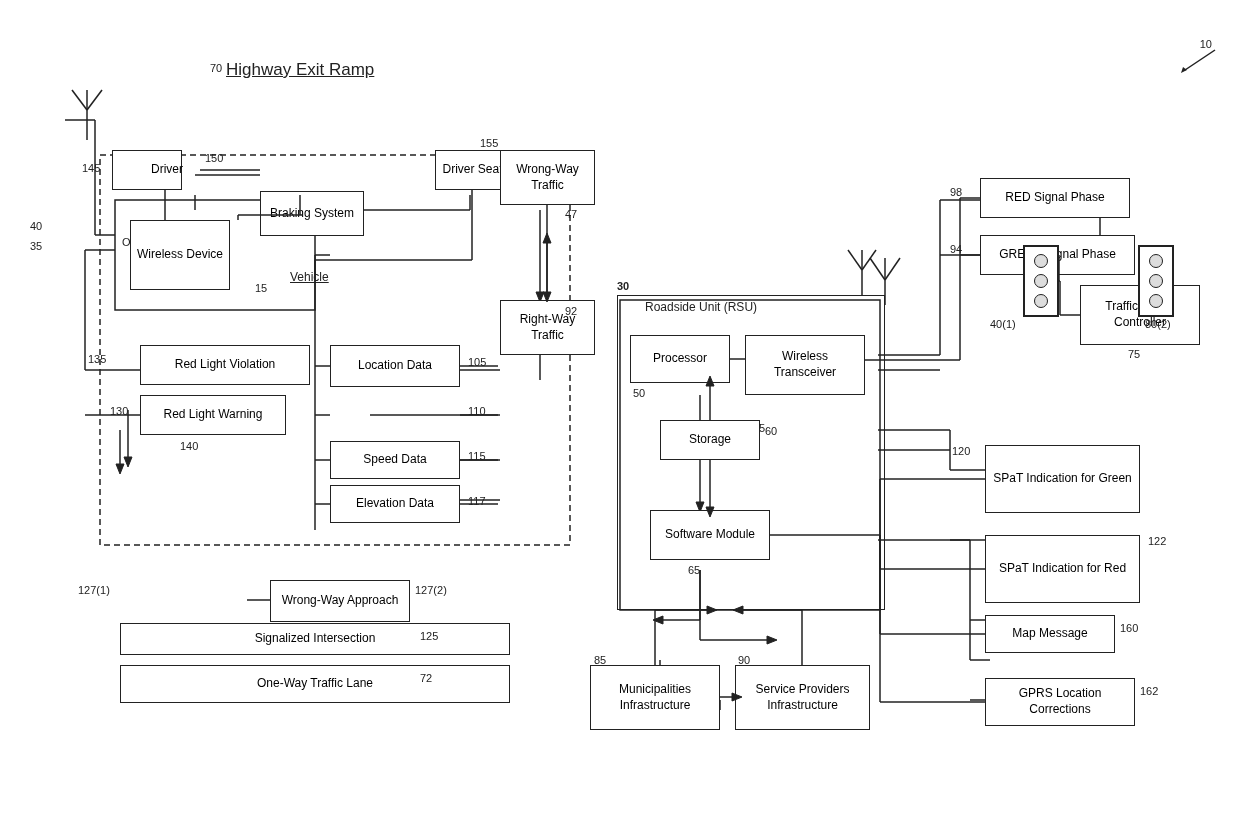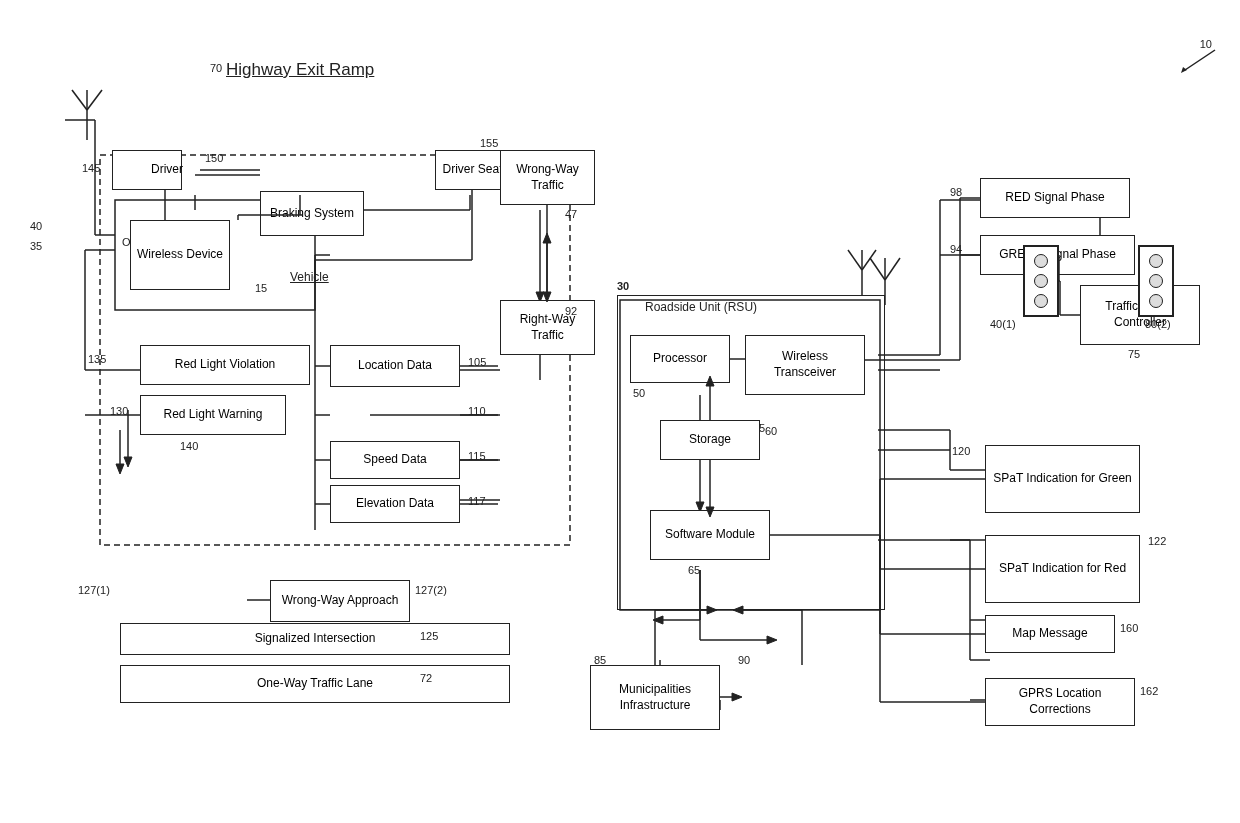--- a/index.html
+++ b/index.html
@@ -299,20 +299,24 @@
 
   <div class="label" style="left:420px; top:672px;">72</div>
 
   <div class="box" style="left:590px; top:665px; width:130px; height:65px;">
     <span>Municipalities
 Infrastructure</span>
   </div>
 
   <div class="label" style="left:594px; top:654px;">85</div>
 
+  <div class="box" style="left:735px; top:665px; width:135px; height:65px;">
+    <span>Service Providers
+Infrastructure</span>
+  </div>
 
   <div class="label" style="left:738px; top:654px;">90</div>
 
   <div style="position:absolute; left:617px; top:295px; width:268px; height:315px; border:1.5px solid #222; background:transparent;"></div>
 
   <div class="label" style="left:645px; top:300px; font-size:12px;">Roadside Unit (RSU)</div>
 
   <div class="label" style="left:617px; top:280px;font-weight:bold;">30</div>
 
   <div class="box" style="left:630px; top:335px; width:100px; height:48px;">

